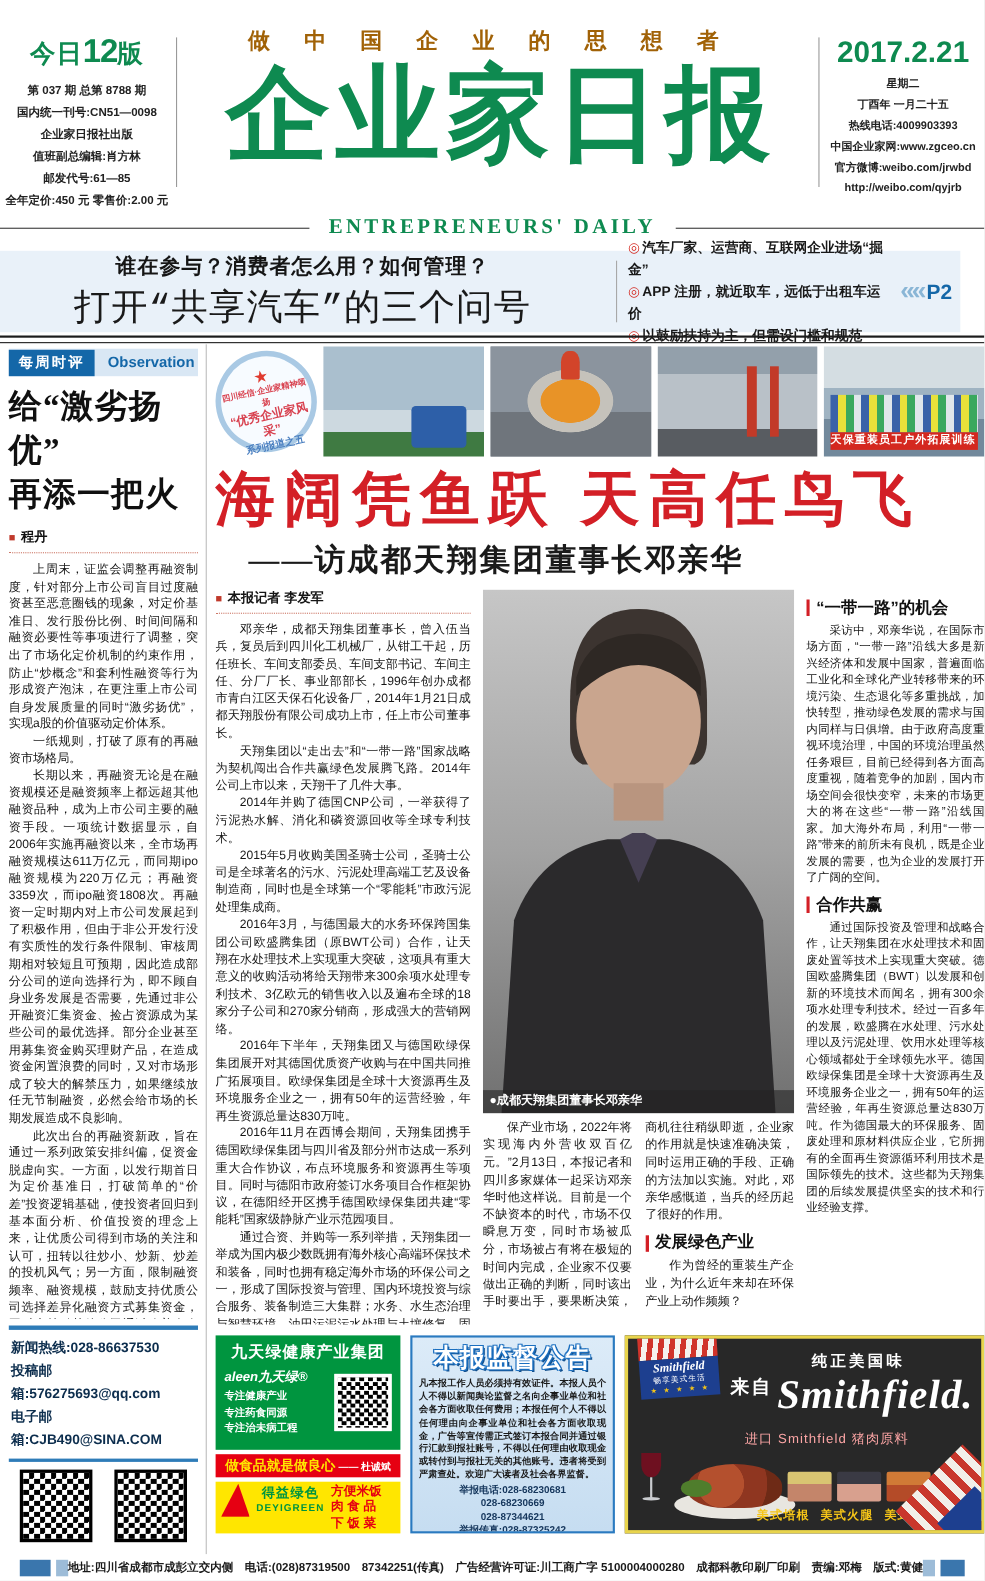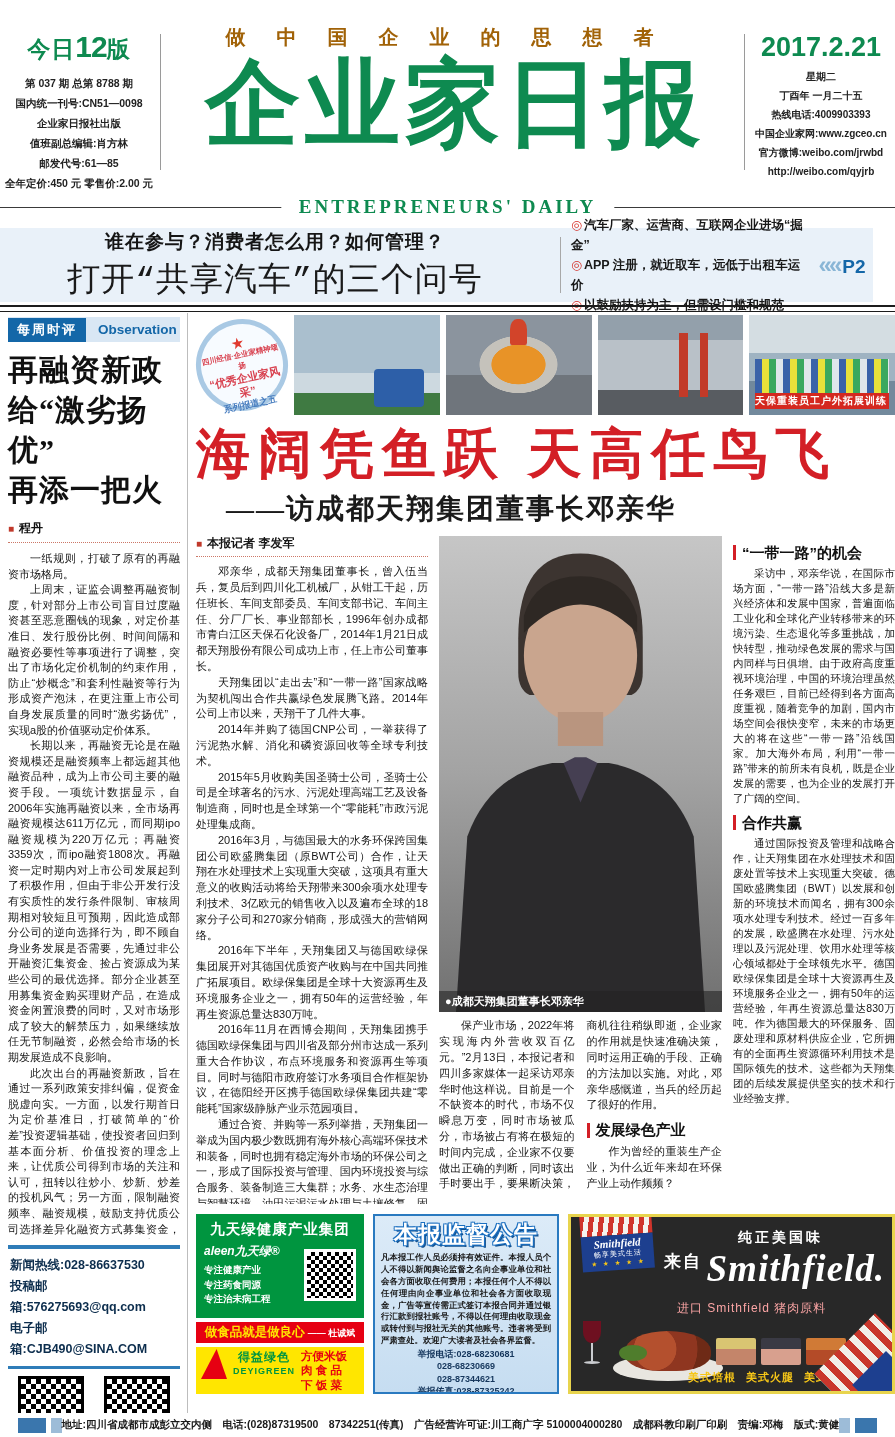--- a/index.html
+++ b/index.html
@@ -233,30 +233,29 @@
   <div class="double-rule"></div>
 
   <div class="content">
 
     <aside class="sidebar">
       <div class="obs-bar">
         <span class="obs-tag">每周时评</span>
         <span class="obs-en">Observation</span>
       </div>
       <div class="obs-head">
-        <div>再融资新政</div>
         <div>给“激劣扬优”</div>
         <div>再添一把火</div>
       </div>
       <div class="byline">
         <span class="sq">■</span><span>程丹</span>
       </div>
       <div class="obs-body">
+        <p>上周末，证监会调整再融资制度，针对部分上市公司盲目过度融资甚至恶意圈钱的现象，对定价基准日、发行股份比例、时间间隔和融资必要性等事项进行了调整，突出了市场化定价机制的约束作用，防止“炒概念”和套利性融资等行为形成资产泡沫，在更注重上市公司自身发展质量的同时“激劣扬优”，实现a股的价值驱动定价体系。</p>
         <p>一纸规则，打破了原有的再融资市场格局。</p>
-        <p>上周末，证监会调整再融资制度，针对部分上市公司盲目过度融资甚至恶意圈钱的现象，对定价基准日、发行股份比例、时间间隔和融资必要性等事项进行了调整，突出了市场化定价机制的约束作用，防止“炒概念”和套利性融资等行为形成资产泡沫，在更注重上市公司自身发展质量的同时“激劣扬优”，实现a股的价值驱动定价体系。</p>
         <p>长期以来，再融资无论是在融资规模还是融资频率上都远超其他融资品种，成为上市公司主要的融资手段。一项统计数据显示，自2006年实施再融资以来，全市场再融资规模达611万亿元，而同期ipo融资规模为220万亿元；再融资3359次，而ipo融资1808次。再融资一定时期内对上市公司发展起到了积极作用，但由于非公开发行没有实质性的发行条件限制、审核周期相对较短且可预期，因此造成部分公司的逆向选择行为，即不顾自身业务发展是否需要，先通过非公开融资汇集资金、捡占资源成为某些公司的最优选择。部分企业甚至用募集资金购买理财产品，在造成资金闲置浪费的同时，又对市场形成了较大的解禁压力，如果继续放任无节制融资，必然会给市场的长期发展造成不良影响。</p>
         <p>此次出台的再融资新政，旨在通过一系列政策安排纠偏，促资金脱虚向实。一方面，以发行期首日为定价基准日，打破简单的“价差”投资逻辑基础，使投资者回归到基本面分析、价值投资的理念上来，让优质公司得到市场的关注和认可，扭转以往炒小、炒新、炒差的投机风气；另一方面，限制融资频率、融资规模，鼓励支持优质公司选择差异化融资方式募集资金，同时也鼓励其他公司通过改善自身基本面情况获得融资通道，减小对市场的融资压力。此外，作为保荐机构和承销商，券商投行在再融资方面的策略也将出现调整，未来投行的竞争将从目前集中在项目承揽阶段的粗放式竞争回归本源，转变成价值发现、价值创造和销售能力的竞争，券商的差距会进一步拉大，强者愈强。</p>
 
       </div>
       <div class="obs-contact">
         <div>新闻热线:028-86637530</div>
         <div>投稿邮箱:576275693@qq.com</div>
         <div>电子邮箱:CJB490@SINA.COM</div>
       </div>
       <div class="qr-row">

